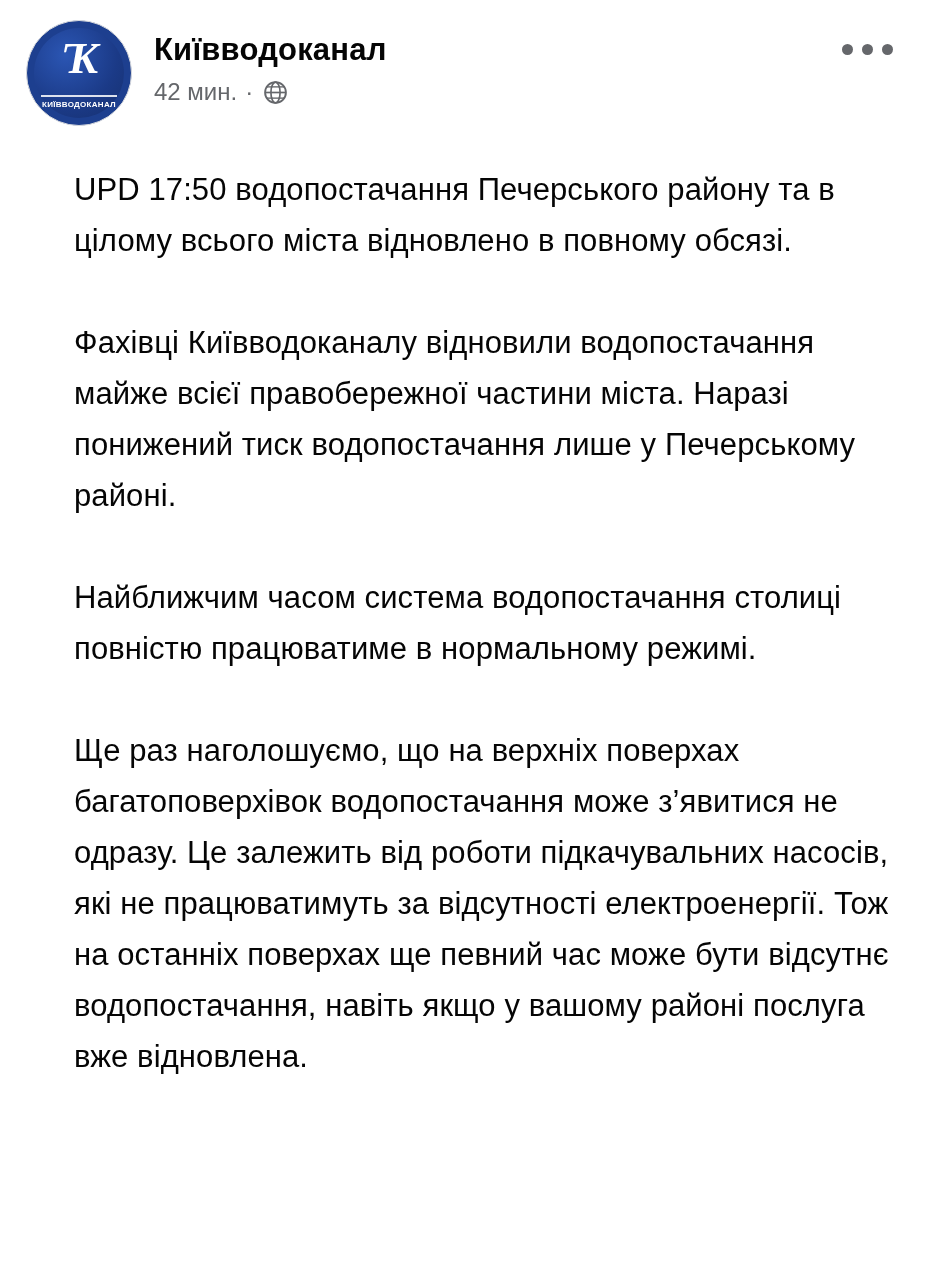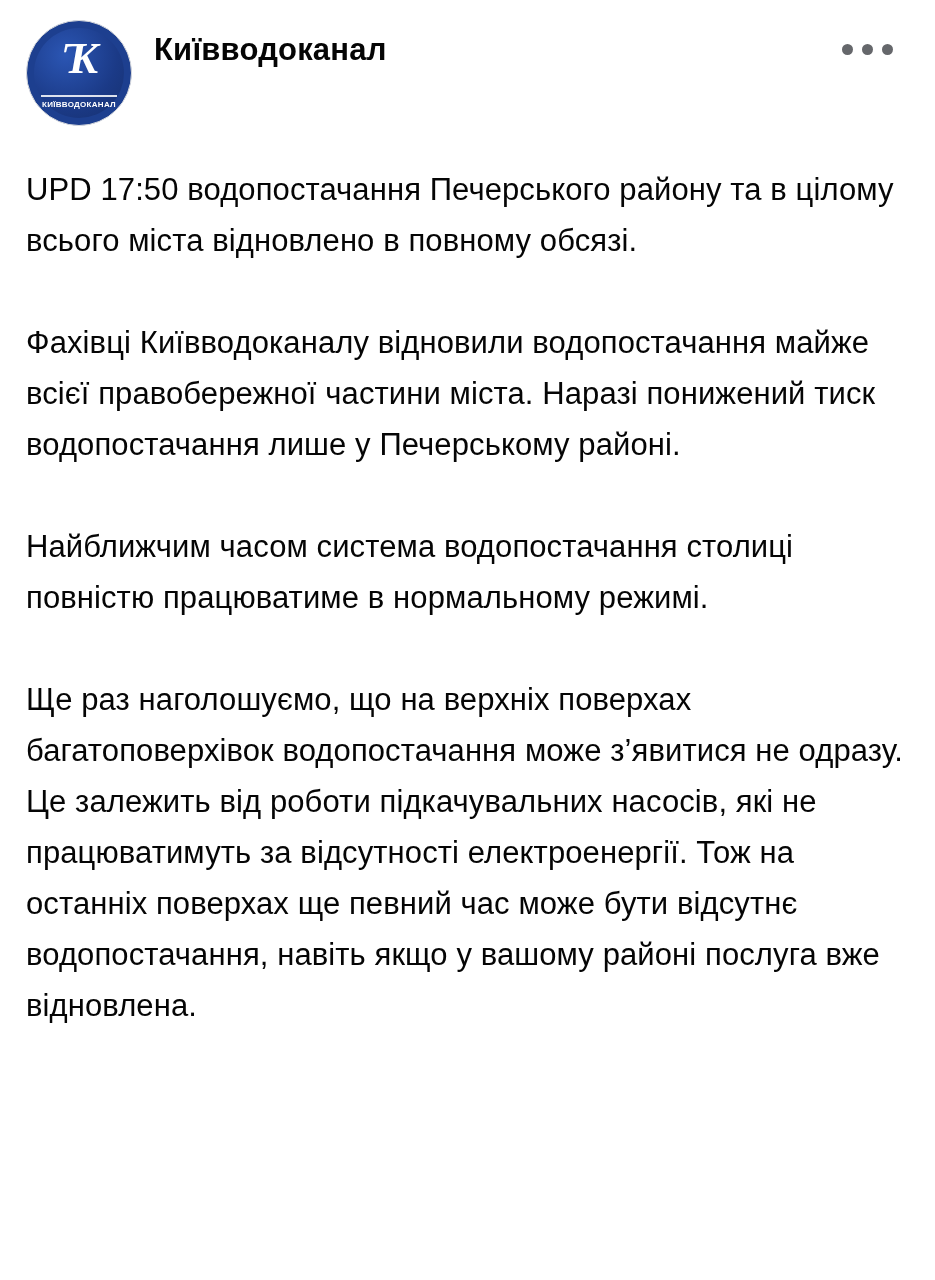--- a/index.html
+++ b/index.html
@@ -132,38 +132,52 @@
 
   
   .post-body {
     margin-top: 26px;
     font-size: 31px;
     line-height: 51px;
     color: #050505;
     white-space: pre-wrap;
     word-wrap: break-word;
     letter-spacing: .1px;
+    margin-left: 48px;
   }
 </style>
 </head>
 <body>
 
 <div class="post">
 
   <div class="post-header">
 
     <div class="avatar">
       <div class="ring"></div>
       <div class="mark">Ҡ</div>
       <div class="band"></div>
       <div class="mark-sub">КИЇВВОДОКАНАЛ</div>
     </div>
 
     <div class="header-text">
       <div class="page-name">Київводоканал</div>
+      <div class="meta-row">
+        <span>42 мин.</span>
+        <span class="meta-sep">·</span>
+        <span class="globe">
+          <svg width="25" height="25" viewBox="0 0 24 24" aria-hidden="true">
+            <circle cx="12" cy="12" r="10" fill="none" stroke="#65676b" stroke-width="1.8"></circle>
+            <ellipse cx="12" cy="12" rx="4.4" ry="10" fill="none" stroke="#65676b" stroke-width="1.6"></ellipse>
+            <line x1="2" y1="12" x2="22" y2="12" stroke="#65676b" stroke-width="1.6"></line>
+            <line x1="3.6" y1="6.6" x2="20.4" y2="6.6" stroke="#65676b" stroke-width="1.3"></line>
+            <line x1="3.6" y1="17.4" x2="20.4" y2="17.4" stroke="#65676b" stroke-width="1.3"></line>
+          </svg>
+        </span>
+      </div>
     </div>
 
     <div class="menu-dots">
       <span></span>
       <span></span>
       <span></span>
     </div>
   </div>
 
   <div class="post-body">UPD 17:50 водопостачання Печерського району та в цілому всього міста відновлено в повному обсязі.

